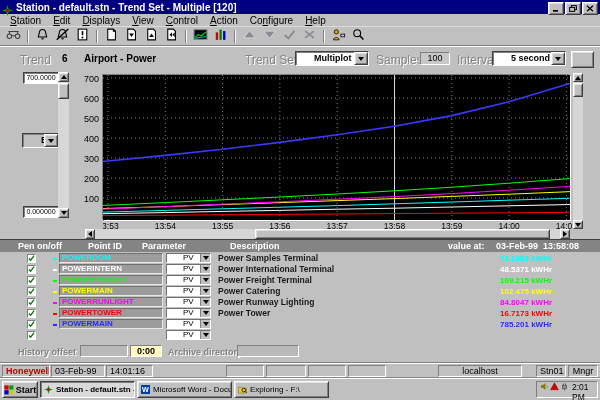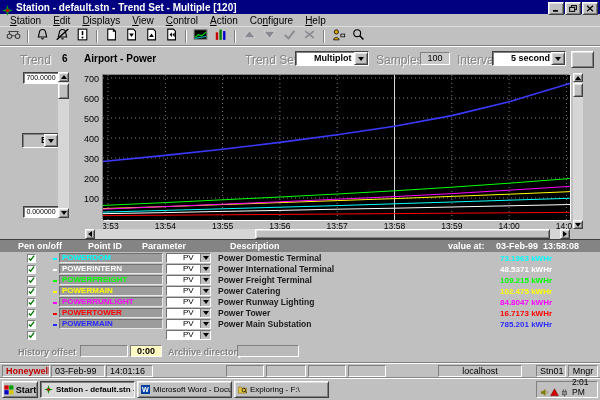--- a/index.html
+++ b/index.html
@@ -85,21 +85,21 @@
            font-size:9px;line-height:10px;padding:0 3px;box-sizing:border-box;color:#000;white-space:nowrap;overflow:hidden;}
   .taskbar{position:absolute;left:0;top:378px;width:600px;height:22px;background:#c0c0c0;
            border-top:1px solid #fff;box-shadow:0 -1px 0 #868686;}
   .startbtn{position:absolute;left:2px;top:2px;width:36px;height:17px;display:flex;align-items:center;
             justify-content:center;font-size:9px;font-weight:bold;gap:2px;box-sizing:border-box;}
   .taskbtn{position:absolute;top:2px;width:95px;height:17px;display:flex;align-items:center;gap:3px;
            padding:0 3px;font-size:8px;box-sizing:border-box;white-space:nowrap;overflow:hidden;}
   .taskbtn.active{border:1px solid;border-color:#404040 #fff #fff #404040;background:#d9d9d9;
                   box-shadow:inset 1px 1px 0 #808080;font-weight:bold;}
   .tray{position:absolute;right:2px;top:2px;width:62px;height:17px;border:1px solid;
-        border-color:#808080 #fff #fff #808080;display:flex;align-items:flex-end;justify-content:flex-end;
+        border-color:#808080 #fff #fff #808080;display:flex;align-items:flex-start;justify-content:flex-end;
         gap:1px;padding:0 3px;box-sizing:border-box;font-size:8.5px;}
   .tray svg{width:9px;height:9px;}
   u{text-decoration:underline;}
 </style>
 </head>
 <body>
 
 <div class="screen">
 
   <div class="titlebar">
@@ -383,21 +383,21 @@
           <span style="color:#00ffff">POWERDOM</span>
         </span>
         <span class="param-combo">
           <span class="pc-txt">PV</span>
           <span class="pc-btn">
             <svg viewBox="0 0 6 4" width="6" height="4">
               <path d="M0 0h6L3 4z" fill="#000"></path>
             </svg>
           </span>
         </span>
-        <span class="desc">Power Domestic Terminal</span>
+        <span class="desc">Power Samples Terminal</span>
         <span class="valtxt" style="color:#00ffff">73.1963 kWHr</span>
       </div>
       <div class="pen-row" style="top: 11px;">
         <span class="pen-check">
           <svg viewBox="0 0 8 8" width="7" height="7">
             <polyline points="1,4 3,6 7,0.8" fill="none" stroke="#007800" stroke-width="1.5"></polyline>
           </svg>
         </span>
         <span class="pen-dash" style="background:#ffffff"></span>
         <span class="pid-box">
@@ -509,21 +509,20 @@
           <span style="color:#2a2aff">POWERMAIN</span>
         </span>
         <span class="param-combo">
           <span class="pc-txt">PV</span>
           <span class="pc-btn">
             <svg viewBox="0 0 6 4" width="6" height="4">
               <path d="M0 0h6L3 4z" fill="#000"></path>
             </svg>
           </span>
         </span>
-        <span class="desc">Power Main Substation</span>
         <span class="valtxt" style="color:#2a2aff">785.201 kWHr</span>
       </div>
       <div class="pen-row" style="top: 77px;">
         <span class="pen-check">
           <svg viewBox="0 0 8 8" width="7" height="7">
             <polyline points="1,4 3,6 7,0.8" fill="none" stroke="#007800" stroke-width="1.5"></polyline>
           </svg>
         </span>
         <span class="param-combo">
           <span class="pc-txt">PV</span>

